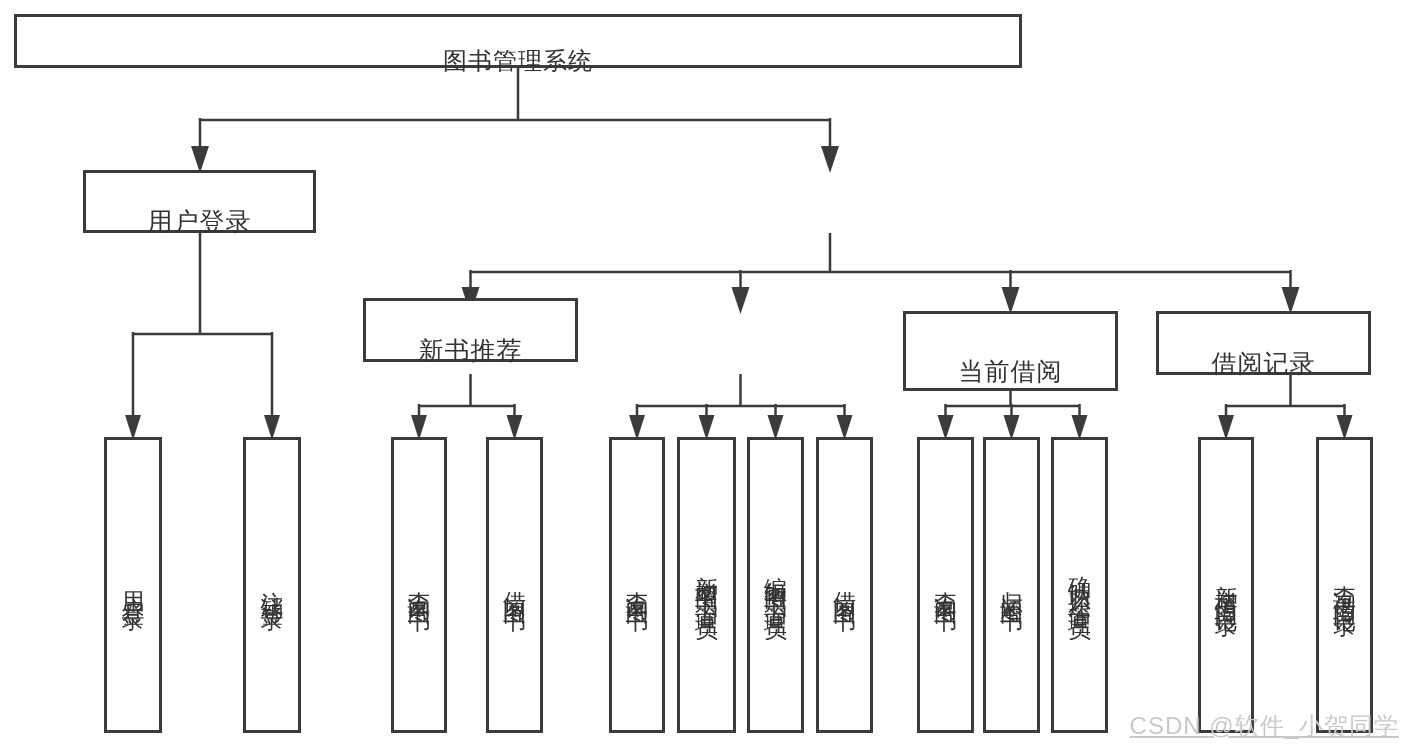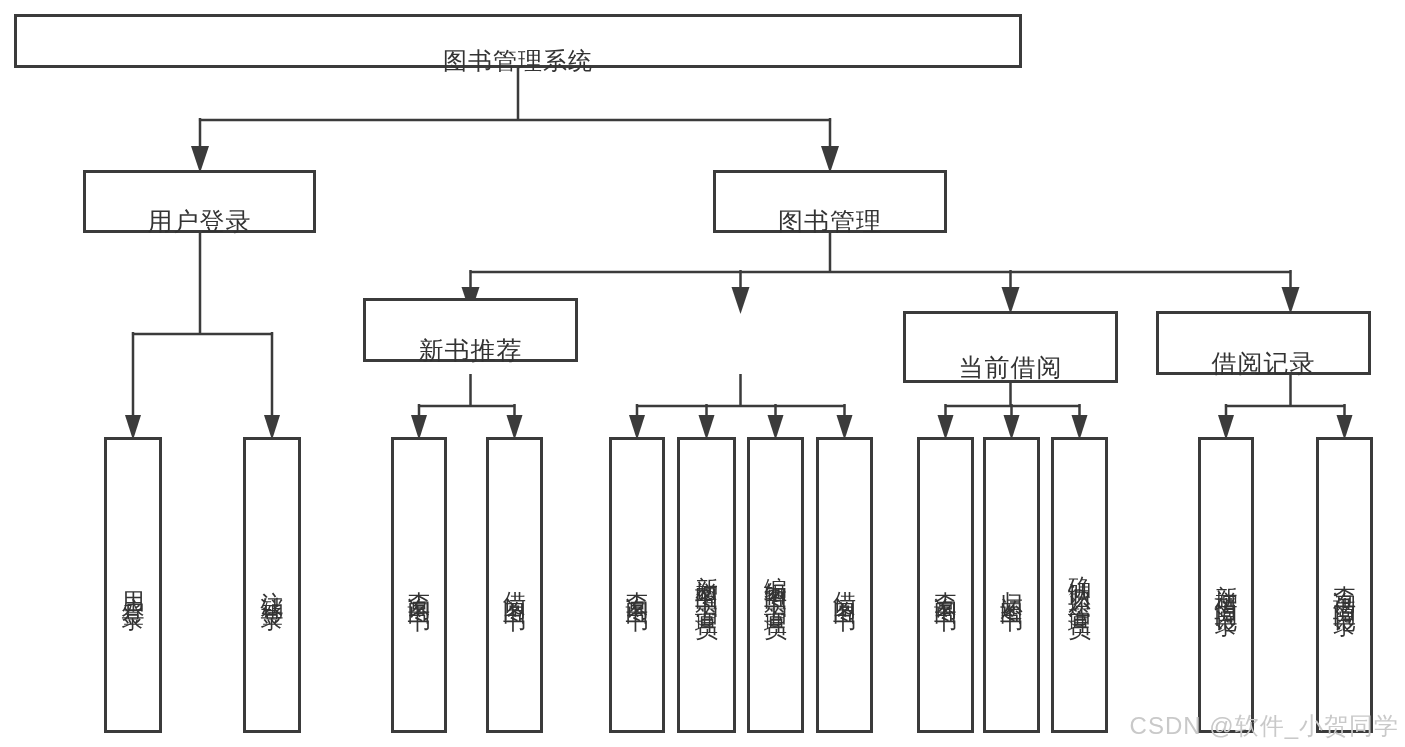--- a/index.html
+++ b/index.html
@@ -38,20 +38,21 @@
     line-height:1;
   }
   .watermark{
     position:absolute;
     right:6px;bottom:5px;
     font-size:24px;
     color:#c9c9c9;
     z-index:5;
     letter-spacing:1px;
     white-space:nowrap;
+    text-decoration:underline;
   }
 </style>
 </head>
 <body>
 
 <div id="canvas">
 
   <svg id="connectors" viewBox="0 0 1405 747" xmlns="http://www.w3.org/2000/svg">
     <path fill="none" stroke="#3b3b3b" stroke-width="2.5" d="M518 67 V120
              M198.7 120 H831.3
@@ -109,28 +110,25 @@
     </g>
   </svg>
 
   <div class="node h root" style="left:14px;top:14px;width:1008px;height:54px">
     <span>图书管理系统</span>
   </div>
 
   <div class="node h" style="left:83px;top:170px;width:233px;height:63px">
     <span>用户登录</span>
   </div>
-  <div class="node h" style="left:713px;top:170px;width:234px;height:63px">
-    <span>图书管理</span>
-  </div>
 
   <div class="node h" style="left:363px;top:298px;width:215px;height:64px">
     <span>新书推荐</span>
   </div>
-  <div class="node h" style="left:903px;top:311px;width:215px;height:72px">
+  <div class="node h" style="left:903px;top:311px;width:215px;height:80px">
     <span>当前借阅</span>
   </div>
   <div class="node h" style="left:1156px;top:311px;width:215px;height:64px">
     <span>借阅记录</span>
   </div>
 
   <div class="node v" style="left:104px;top:437px;width:58px;height:296px">
     <span>用户登录</span>
   </div>
   <div class="node v" style="left:243px;top:437px;width:58px;height:296px">

